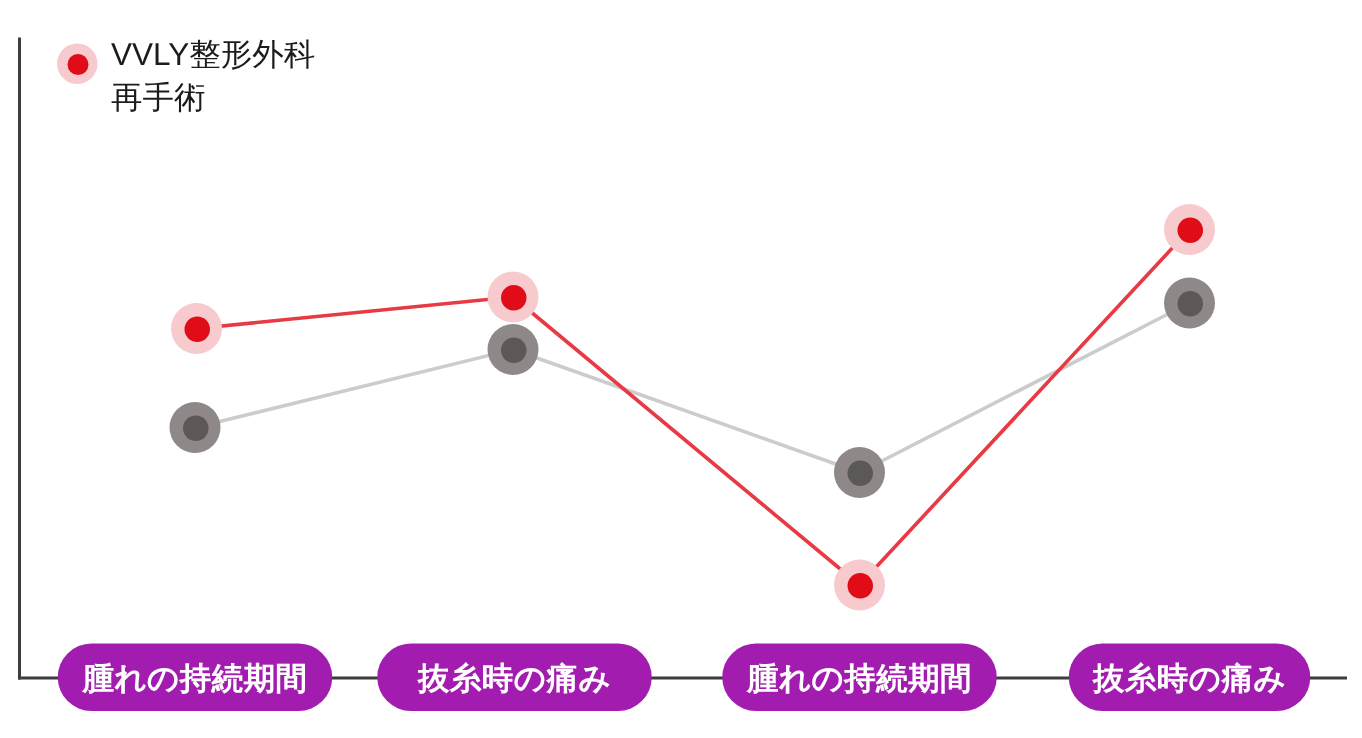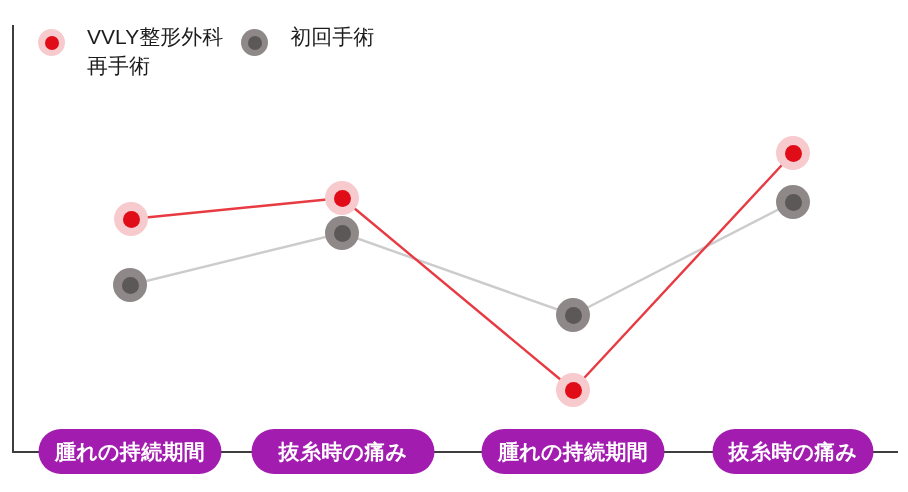--- a/index.html
+++ b/index.html
@@ -85,21 +85,21 @@
     position: absolute;
     left: 38px;
     top: 22px;
     display: flex;
     align-items: flex-start;
     gap: 18px;
   }
   .legend-item {
     display: flex;
     align-items: flex-start;
-    gap: 22px;
+    gap: 9px;
   }
   .legend-dot {
     border-radius: 50%;
     display: flex;
     align-items: center;
     justify-content: center;
     flex: none;
     margin-top: 7px;
   }
   .legend-dot-core {
@@ -197,26 +197,20 @@
     </div>
 
   <div class="legend">
     <div class="legend-item">
       <span class="legend-dot red">
         <span class="legend-dot-core"></span>
       </span>
       <span class="legend-label">VVLY整形外科
 再手術</span>
     </div>
-    <div class="legend-item">
-      <span class="legend-dot gray">
-        <span class="legend-dot-core"></span>
-      </span>
-      <span class="legend-label narrow">初回手術</span>
-    </div>
   </div>
 
   <div id="pills-layer">
       <div class="pill" style="left: 130px; width: 183px;">腫れの持続期間</div>
       <div class="pill" style="left: 343px; width: 183px;">抜糸時の痛み</div>
       <div class="pill" style="left: 573px; width: 183px;">腫れの持続期間</div>
       <div class="pill" style="left: 793px; width: 161px;">抜糸時の痛み</div>
     </div>
 
 </div>

